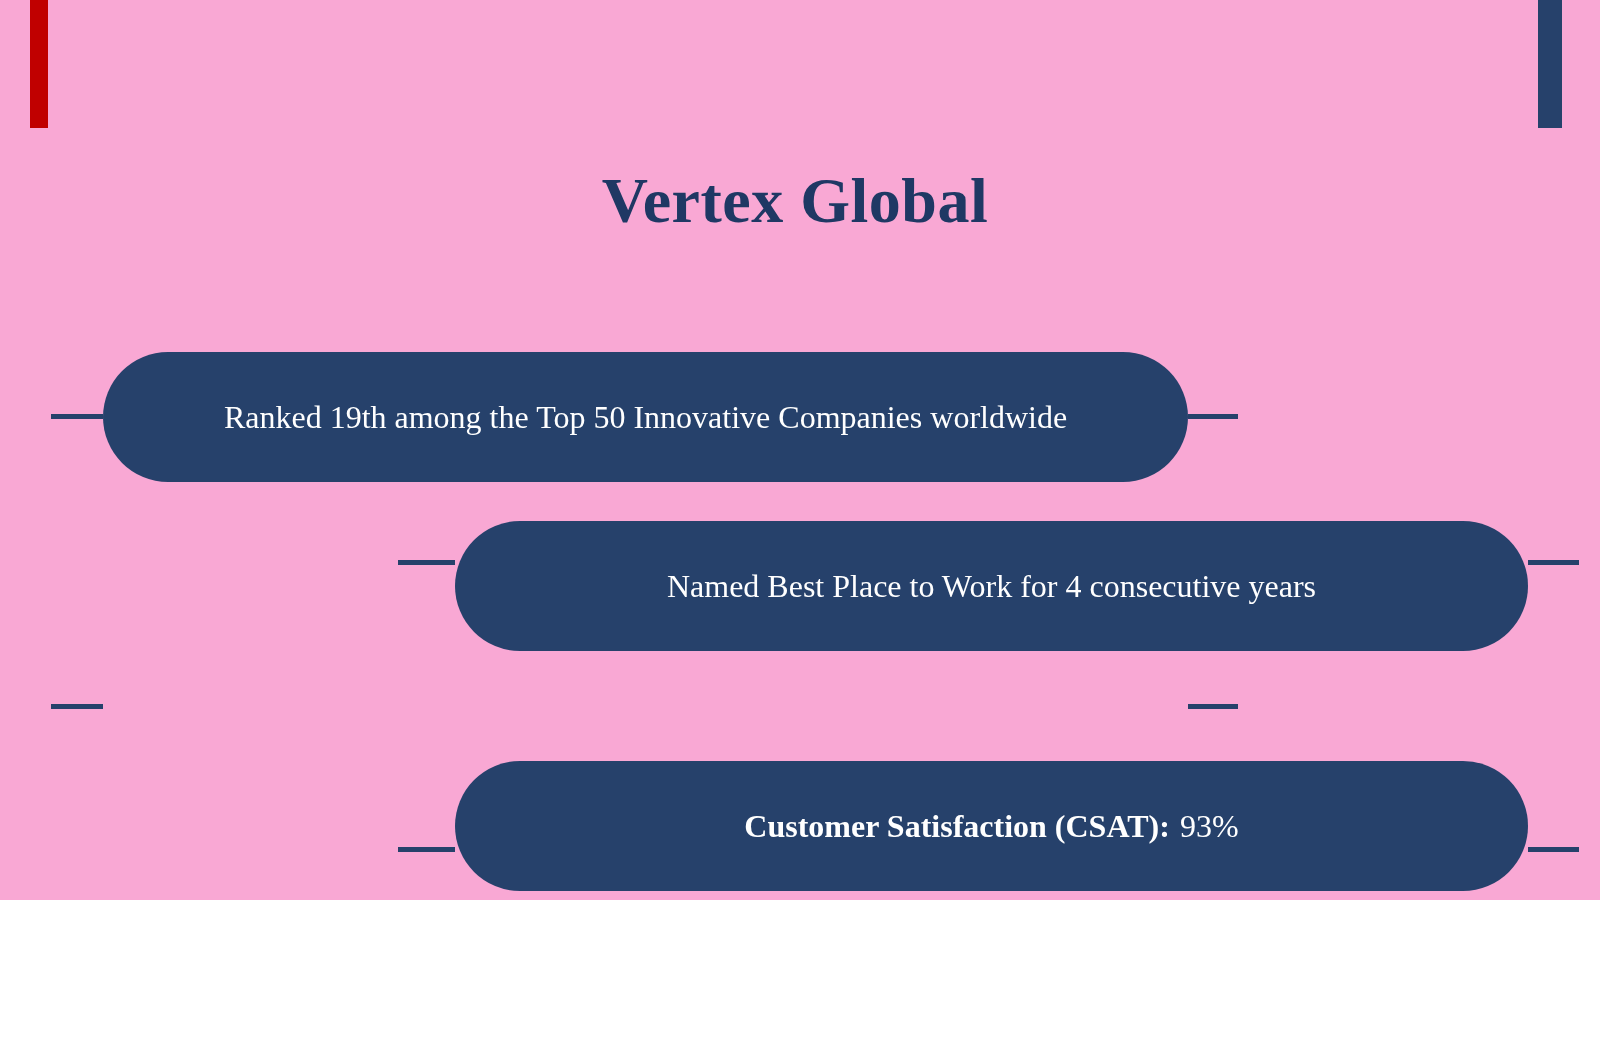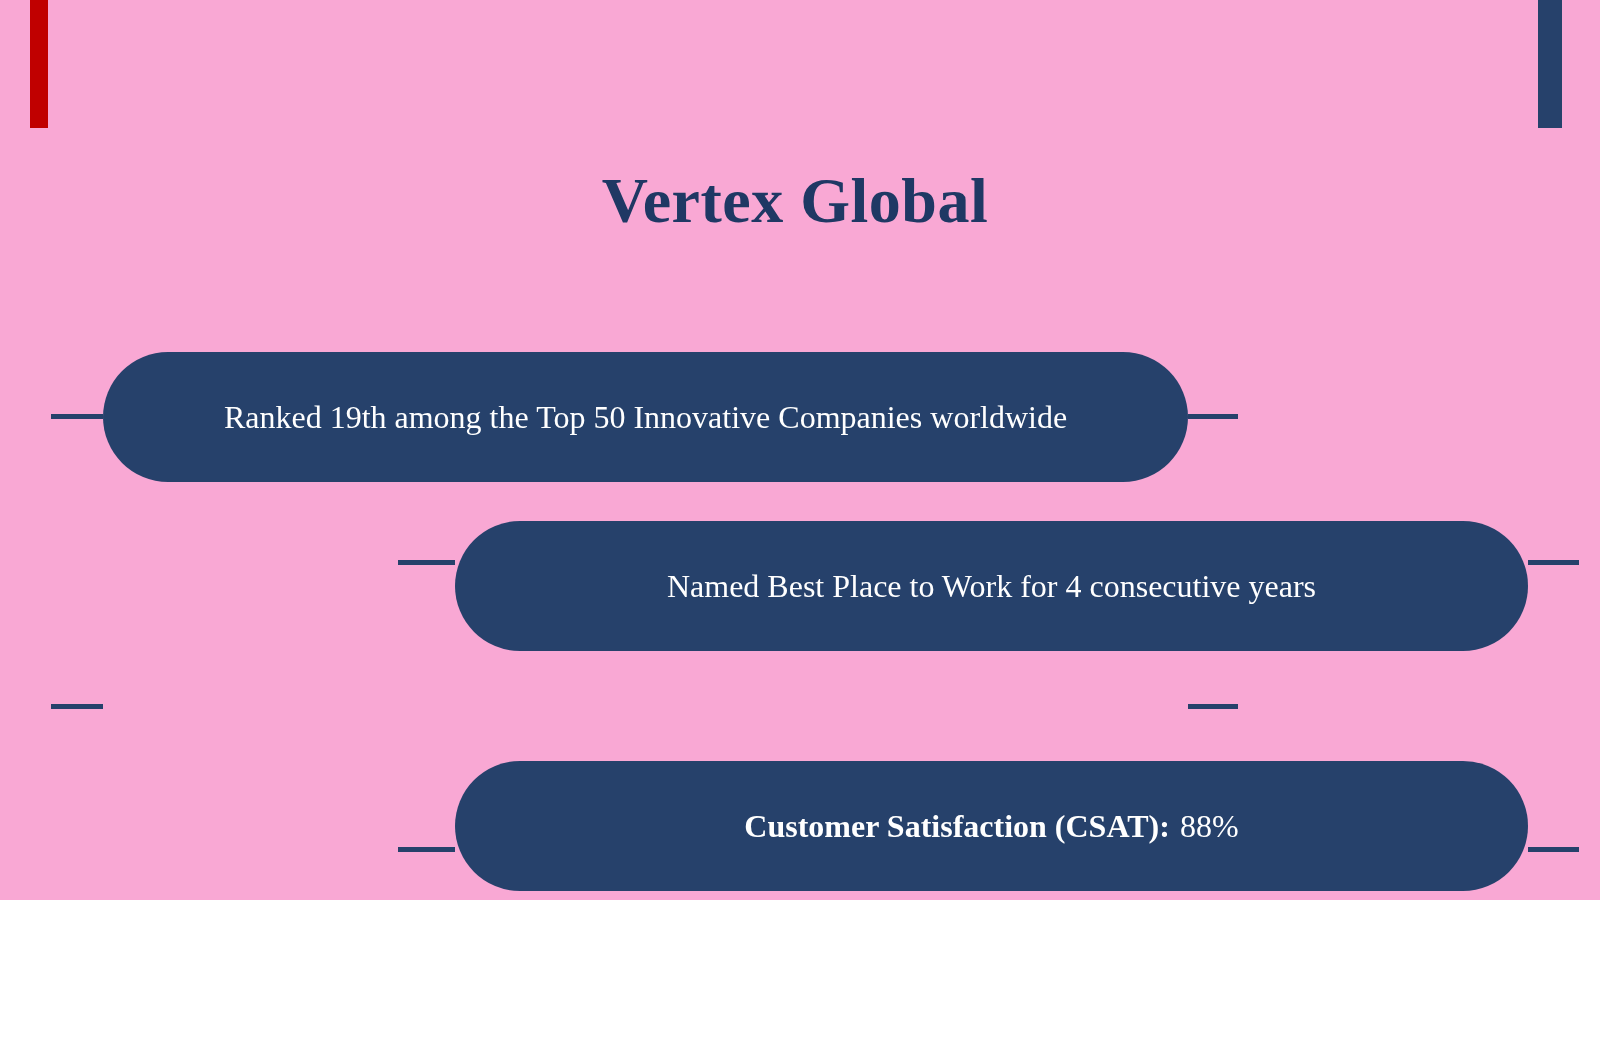--- a/index.html
+++ b/index.html
@@ -91,17 +91,17 @@
     <span>Named Best Place to Work for 4 consecutive years</span>
   </div>
   <div class="dash r2-right"></div>
 
   <div class="dash r3-left"></div>
   <div class="dash r3-right"></div>
 
   <div class="dash r4-left"></div>
   <div class="pill pill-4">
     <span class="label">Customer Satisfaction (CSAT):</span>
-    <span class="value">88%</span>
+    <span class="value">93%</span>
   </div>
   <div class="dash r4-right"></div>
 
 </div>
 
 </body></html>

